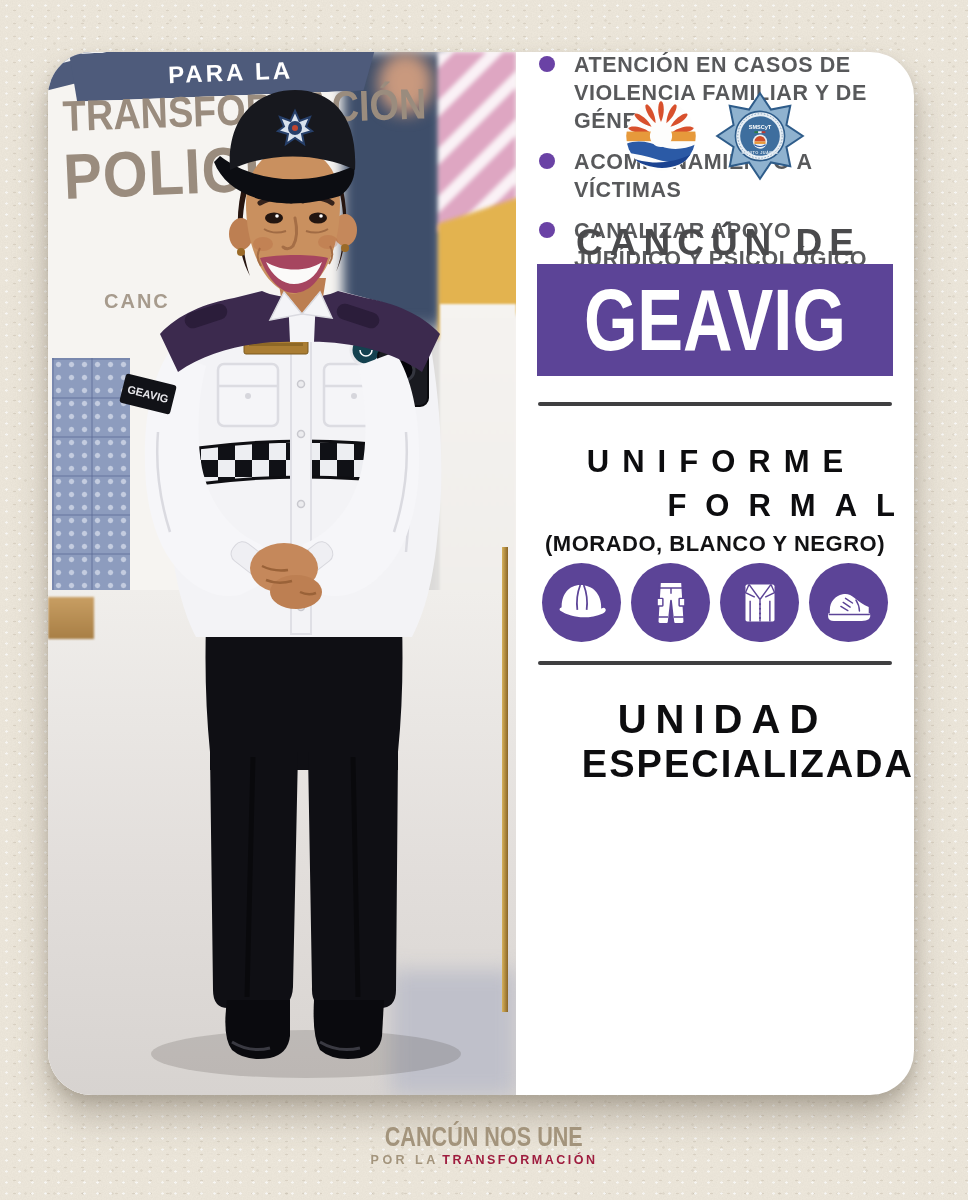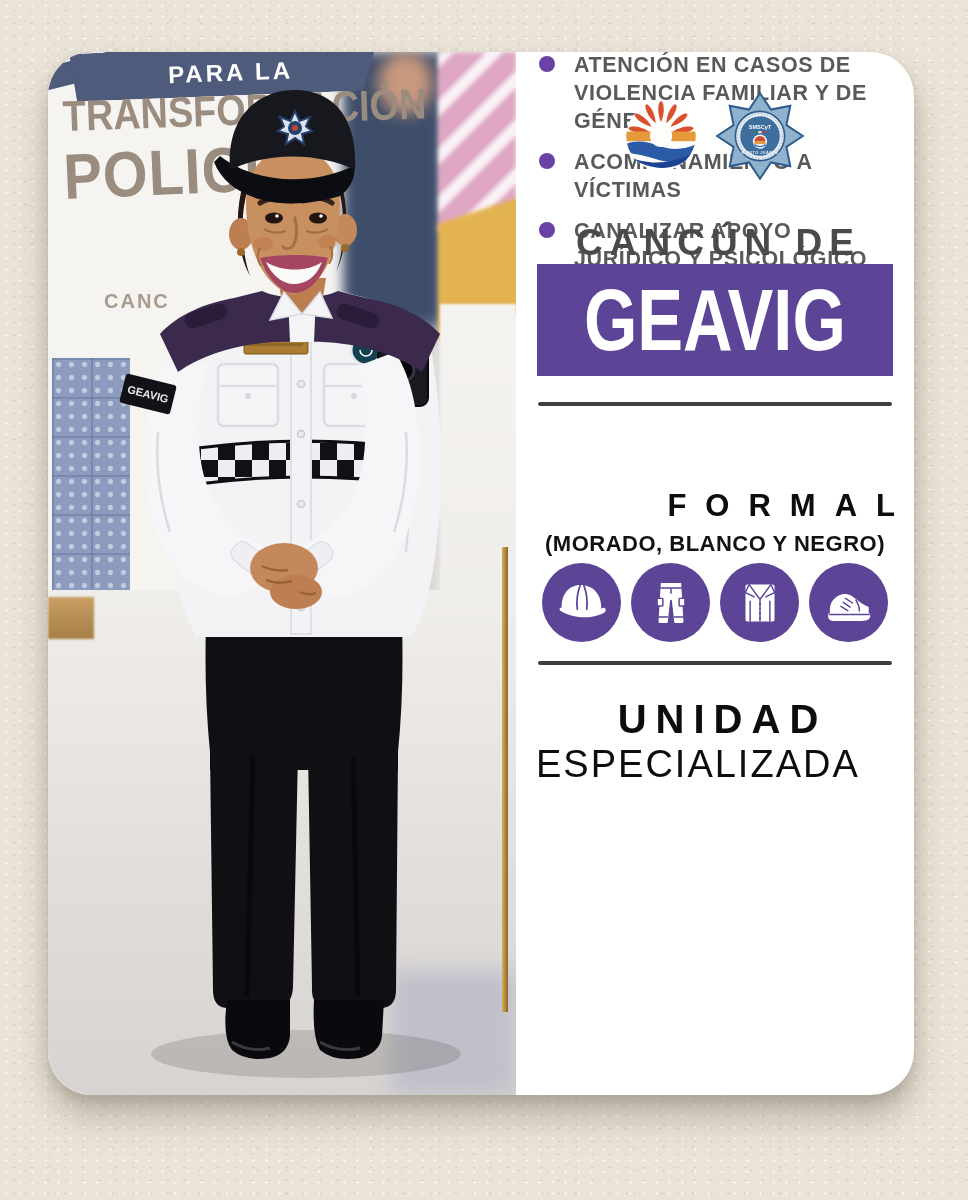--- a/index.html
+++ b/index.html
@@ -65,21 +65,21 @@
   .divider{top:350px;margin:0 auto;width:354px;height:4px;background:#3F3F41;border-radius:2px;
     box-shadow:0 5px 4px -2px rgba(40,40,40,.4);}
   .div2{top:609px;}
   .uh1{top:392px;text-align:center;font-size:31px;font-weight:bold;color:#0D0D0F;letter-spacing:13px;padding-left:13px;}
   .uh2{top:436px;text-align:right;font-size:31px;font-weight:bold;color:#0D0D0F;letter-spacing:19px;padding-left:19px;}
   .usub{top:479px;text-align:center;font-size:22px;font-weight:bold;color:#121214;letter-spacing:.5px;white-space:nowrap;}
   .icons-row{top:511px;display:flex;justify-content:center;gap:10px;}
   .icon-circle{width:79px;height:79px;border-radius:50%;background:#5C4497;
     display:flex;align-items:center;justify-content:center;}
   .eh1{top:645px;text-align:center;font-size:40px;font-weight:bold;color:#0D0D0F;letter-spacing:9px;padding-left:15px;}
-  .eh2{top:691px;text-align:left;font-size:38px;font-weight:normal;color:#0D0D0F;letter-spacing:2px;padding-left:20px;}
+  .eh2{top:691px;text-align:right;font-size:38px;font-weight:bold;color:#0D0D0F;letter-spacing:2px;padding-left:20px;}
   .bullets{top:746px;margin:0 auto;width:352px;list-style:none;padding:0;text-align:left;}
   .bullet{display:flex;gap:19px;margin-bottom:13px;}
   .dot{flex:none;width:16px;height:16px;border-radius:50%;background:#6A42A5;margin-top:4px;}
   .b-text{font-size:21.5px;font-weight:bold;color:#58595B;letter-spacing:.6px;line-height:1.3;}
 
   
   .footer{position:absolute;left:0;right:0;top:1122px;z-index:2;text-align:center;}
   .f1{display:inline-block;font-size:27px;font-weight:bold;color:#A3947C;transform:scaleX(.8);white-space:nowrap;}
   .f2{margin-top:0;font-size:12.5px;}
   .f2 .pre{color:#A3947C;font-weight:bold;letter-spacing:3.5px;}
@@ -275,20 +275,21 @@
           <text x="50" y="78" font-size="5" font-weight="bold" fill="#DCE7F0" text-anchor="middle" letter-spacing="0.5">BENITO JUÁREZ</text>
         </svg>
       </div>
 
       <div class="title-pre">CANCÚN DE</div>
       <div class="title-box">
         <span class="title-main">GEAVIG</span>
       </div>
       <div class="divider"></div>
 
+      <div class="uh1">UNIFORME</div>
       <div class="uh2">FORMAL</div>
       <div class="usub">(MORADO, BLANCO Y NEGRO)</div>
 
       <div class="icons-row">
         <div class="icon-circle">
           <svg width="58" height="58" viewBox="0 0 100 100">
             <path d="M15,61 C13,35 28,19 47,19 C69,19 83,35 83,57 L83,63 C60,72 34,70 15,61 Z" fill="#fff"></path>
             <path d="M12,63 C32,76 60,79 86,68 C92,65 93,59 87,58 C64,68 38,67 18,57 C12,58 10,60 12,63 Z" fill="#fff"></path>
             <path d="M47,19 C42,32 40,47 42,62 M53,19 C58,32 60,47 58,62" stroke="#5C4497" stroke-width="3" fill="none"></path>
           </svg>
@@ -335,13 +336,20 @@
           <span class="b-text">ACOMPAÑAMIENTO A VÍCTIMAS</span>
         </li>
         <li class="bullet">
           <span class="dot"></span>
           <span class="b-text">CANALIZAR APOYO JURÍDICO Y PSICOLÓGICO</span>
         </li>
       </ul>
     </div>
   </div>
 
+  <div class="footer">
+    <span class="f1">CANCÚN NOS UNE</span>
+    <div class="f2">
+      <span class="pre">POR LA</span>
+      <span class="main">TRANSFORMACIÓN</span>
+    </div>
+  </div>
 </div>
 
 </body></html>

